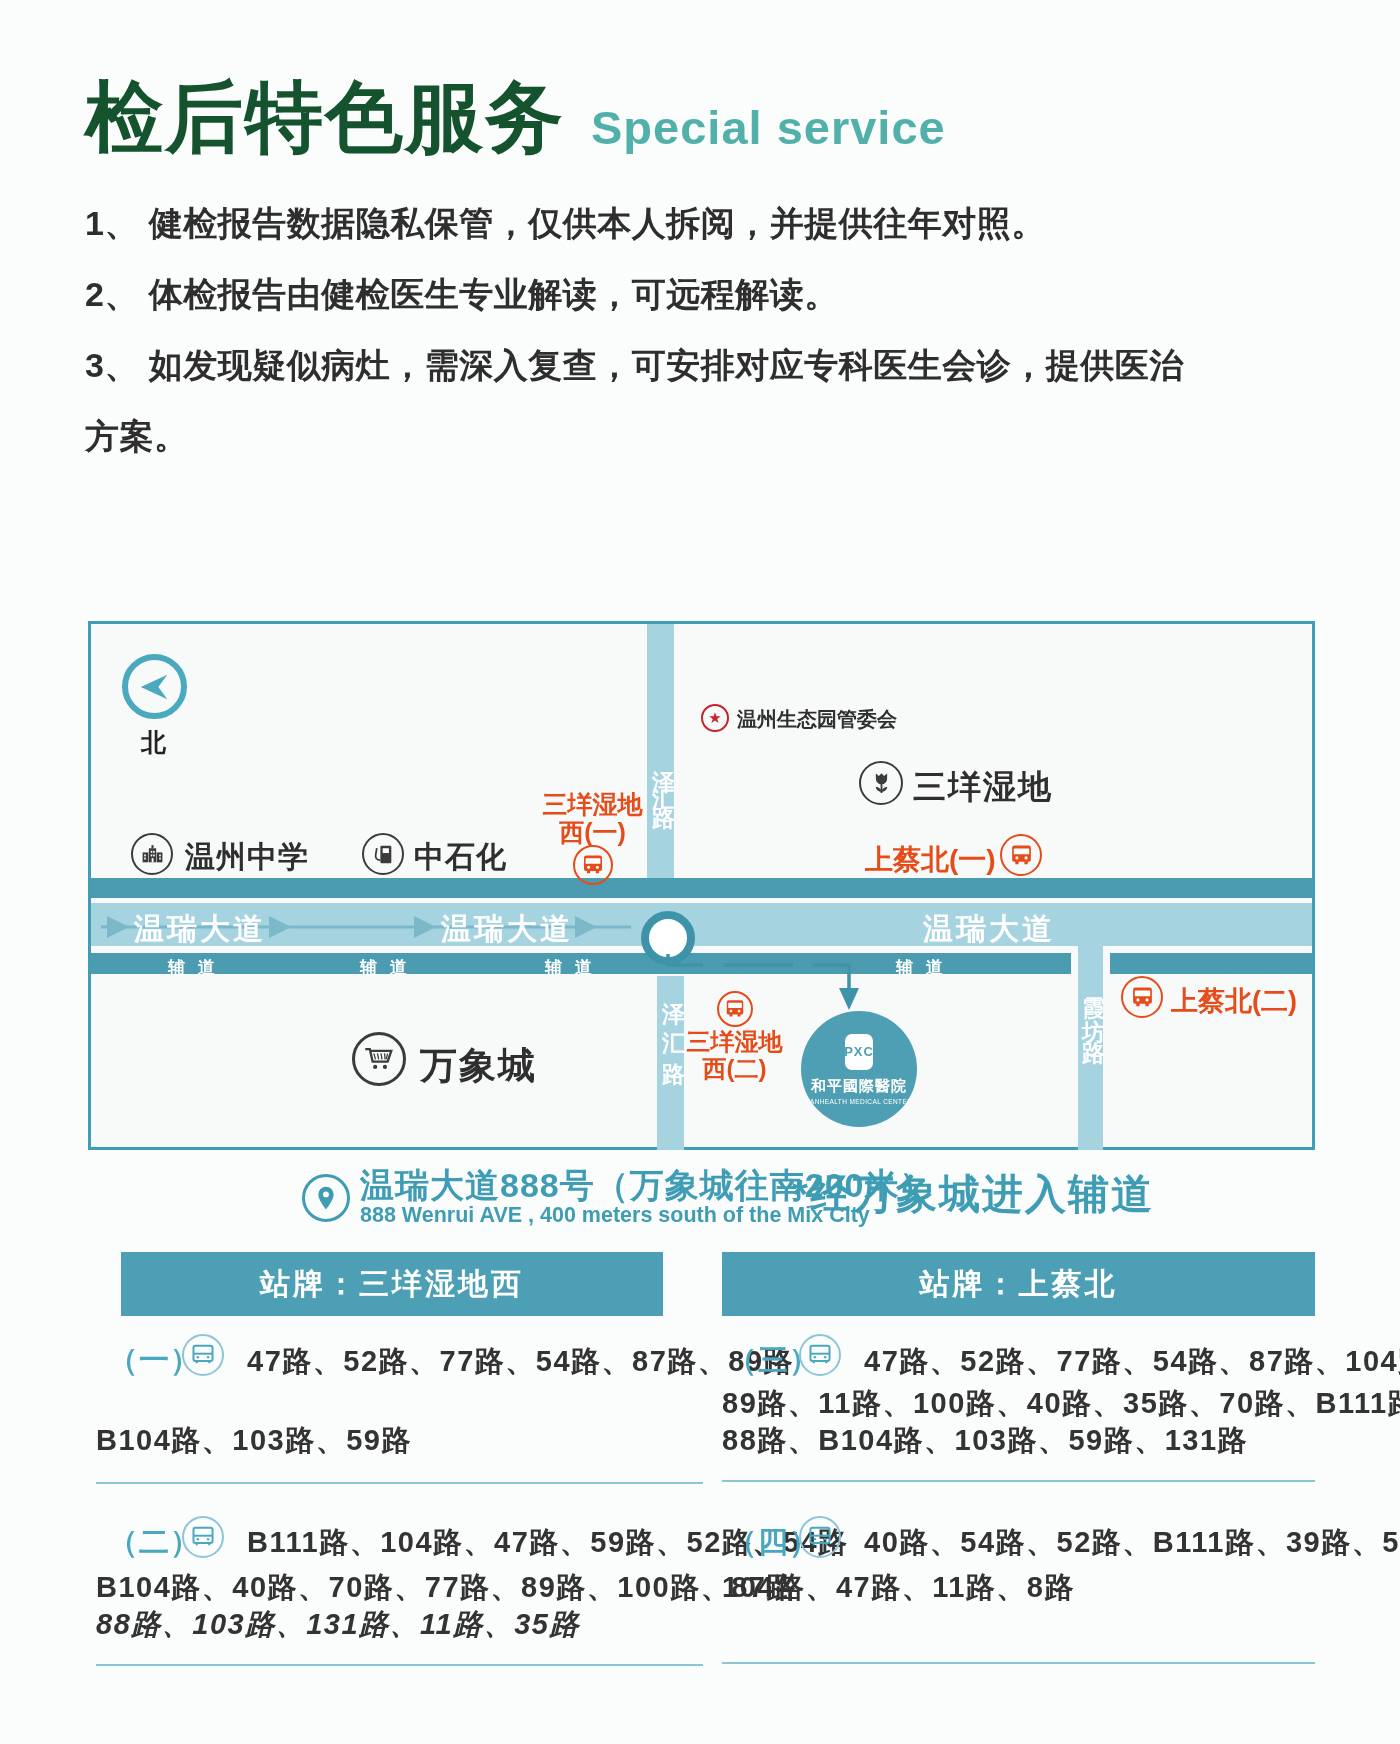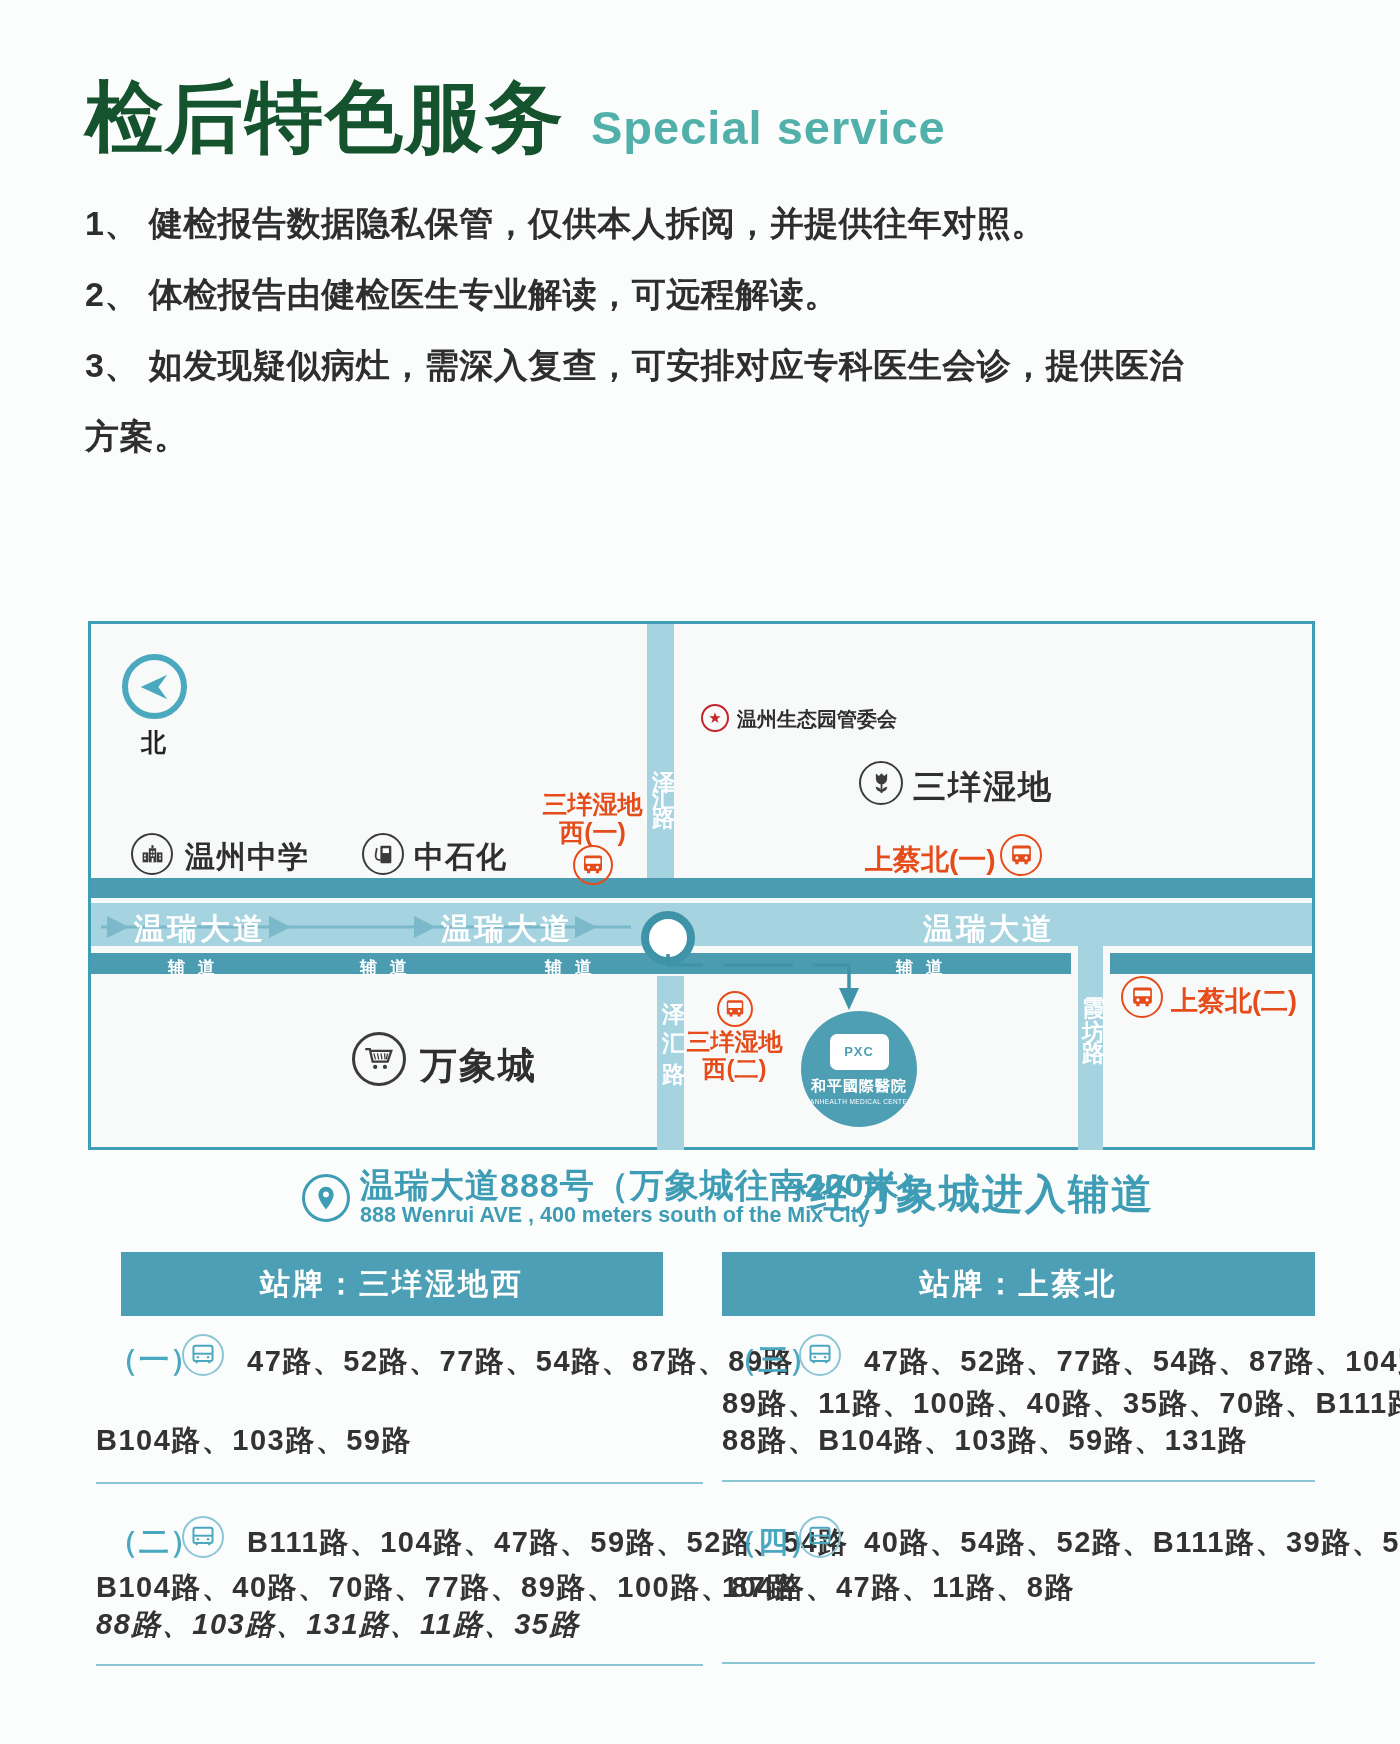--- a/index.html
+++ b/index.html
@@ -22,21 +22,21 @@
   .hband-dark{background:#4c9cb1;}
   .hband-light{background:#a6d3e0;}
   .road-name{color:#fff;font-weight:700;font-size:30px;letter-spacing:3px;}
   .aux-name{color:#fff;font-weight:700;font-size:17px;letter-spacing:4px;}
   .poi-label{font-weight:700;color:#2f2f2f;}
   .orange{color:#e54c1a;}
   .stop-2line{text-align:center;font-weight:700;font-size:25px;line-height:28px;}
   
   .hospital{width:116px;height:116px;border-radius:50%;background:#4f9fb4;display:flex;flex-direction:column;
             align-items:center;justify-content:center;text-align:center;}
-  .h-logo{width:59px;height:36px;background:#fff;border-radius:7px;display:flex;align-items:center;justify-content:center;
+  .h-logo{width:28px;height:36px;background:#fff;border-radius:7px;display:flex;align-items:center;justify-content:center;
           color:#4f9fb4;font-weight:800;font-size:13px;margin-bottom:7px;letter-spacing:1px;}
   .h-name{color:#fff;font-weight:700;font-size:15px;letter-spacing:1px;font-family:"Liberation Serif","DejaVu Serif",serif;}
   .h-name-en{color:#fff;font-size:6.5px;letter-spacing:0.4px;margin-top:2px;}
   
   .addr-zh{font-size:34px;font-weight:700;color:#3e9cb4;letter-spacing:1px;}
   .addr-en{font-size:21.5px;font-weight:700;color:#3e9cb4;}
   .addr-note{font-size:41px;font-weight:700;color:#3e9cb4;letter-spacing:2px;}
   
   .board-header{height:64px;background:#4c9fb4;display:flex;align-items:center;justify-content:center;
                 color:#fff;font-size:30px;font-weight:700;letter-spacing:3px;}

